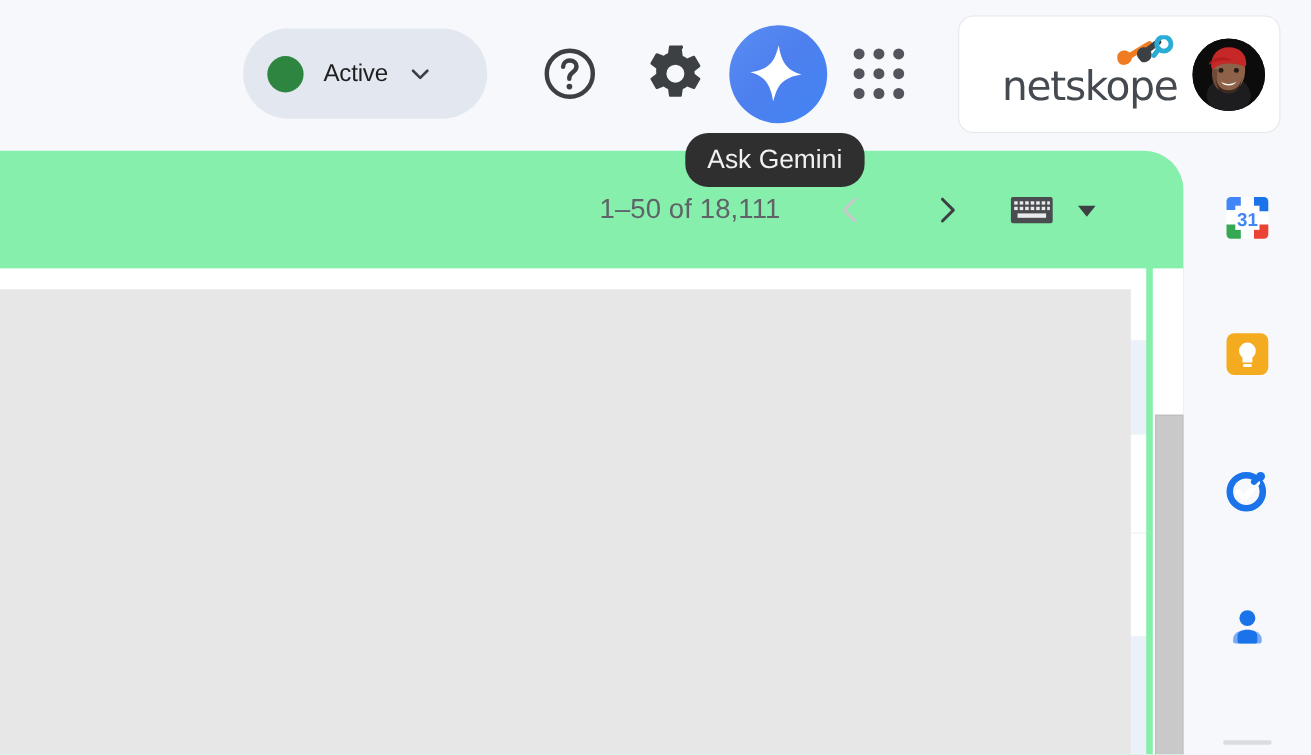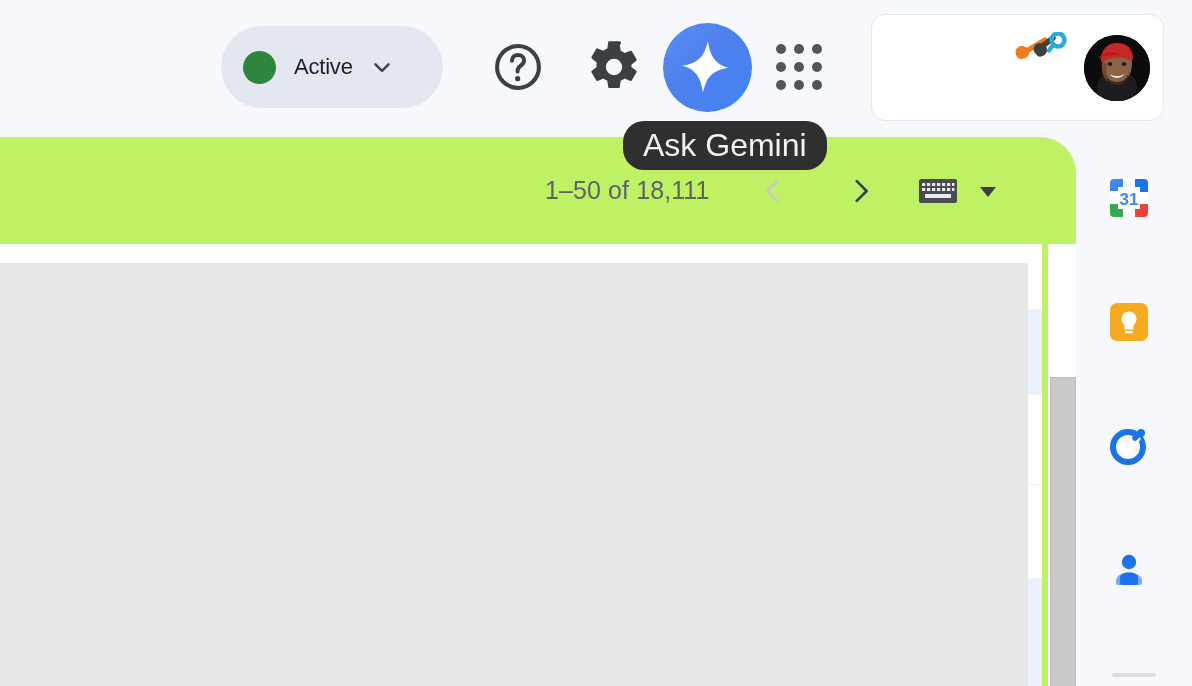--- a/index.html
+++ b/index.html
@@ -134,34 +134,34 @@
 
   
   .tooltip {
     position: absolute;
     left: 623px; top: 121px;
     height: 49px;
     padding: 0 20px;
     background: #2f2f2f;
     border-radius: 21px;
     color: #f1f1f1;
-    font-size: 32px;
+    font-size: 24px;
     display: flex;
     align-items: center;
     z-index: 40;
     white-space: nowrap;
   }
 
   
   .main-panel {
     position: absolute;
     left: 0; top: 137px;
     width: 1076px;
     height: 549px;
-    background: #bef264;
+    background: #86efac;
     border-top-right-radius: 36px;
     overflow: hidden;
   }
 
   
   .pager {
     position: absolute;
     left: 0; top: 0;
     width: 1028px;
     height: 107px;
@@ -242,20 +242,21 @@
     height: 549px;
     background: #f6f8fc;
     display: flex;
     flex-direction: column;
     align-items: center;
   }
   .rail-item {
     width: 54px; height: 54px;
     display: flex;
     align-items: center;
+    justify-content: center;
     cursor: pointer;
     flex: 0 0 auto;
   }
   #rail-calendar { margin-top: 34px; }
   #rail-keep     { margin-top: 70px; }
   #rail-tasks    { margin-top: 70px; }
   #rail-contacts { margin-top: 70px; }
   .rail-divider {
     width: 44px; height: 4px;
     background: #dadce0;
@@ -315,20 +316,21 @@
     <div class="account-box">
       <div class="ns-logo">
         <svg class="ns-mark" width="58" height="32" viewBox="0 0 58 32">
           <path d="M6 26 C2 22 3 15 9 14 C13 13.4 16 16 17 19 C18 23 14 27 10 27 C8.6 27 7 26.9 6 26 Z" fill="#f07c22"></path>
           <path d="M13 20 L33 8" stroke="#f07c22" stroke-width="5.4" stroke-linecap="round"></path>
           <path d="M24 22 C20 19 21 12 27 11 C32 10.3 35 14 35 18 C35 22 31 25 27 24.6 C26 24.4 25 23.6 24 22 Z" fill="#3c4043"></path>
           <path d="M28 16 L41 6" stroke="#3c4043" stroke-width="5.4" stroke-linecap="round"></path>
           <circle cx="46" cy="8" r="6.5" fill="none" stroke="#2bacd4" stroke-width="4.4"></circle>
           <path d="M41.5 12.5 L37 18.5" stroke="#2bacd4" stroke-width="4.4" stroke-linecap="round"></path>
         </svg>
+        <span class="ns-wordmark">netskope</span>
       </div>
       <div class="avatar">
         <svg width="66" height="66" viewBox="0 0 66 66">
           <rect width="66" height="66" fill="#0c0c0c"></rect>
           <ellipse cx="33" cy="52" rx="20" ry="17" fill="#1d1d1f"></ellipse>
           <path d="M18 28 C18 17 24 10 33 10 C42 10 48 17 48 28 C48 40 42 48 33 48 C24 48 18 40 18 28 Z" fill="#8d6249"></path>
           <path d="M18 28 C17 35 19 43 24 47 C22 40 22 33 23 28 Z" fill="#6f4b37"></path>
           <path d="M17 25 C17 15 23 8 33 8 C43 8 49 14 49 23 C49 25 48 26 46 25 C41 22 25 21 20 27 C18.6 28.5 17 27 17 25 Z" fill="#c62828"></path>
           <path d="M15 24 C18 21 27 19 36 20 C33 17 24 16 19 19 C16.6 20.4 15 22 15 24 Z" fill="#b71c1c"></path>
           <ellipse cx="26" cy="29" rx="2.3" ry="2.1" fill="#241a14"></ellipse>

